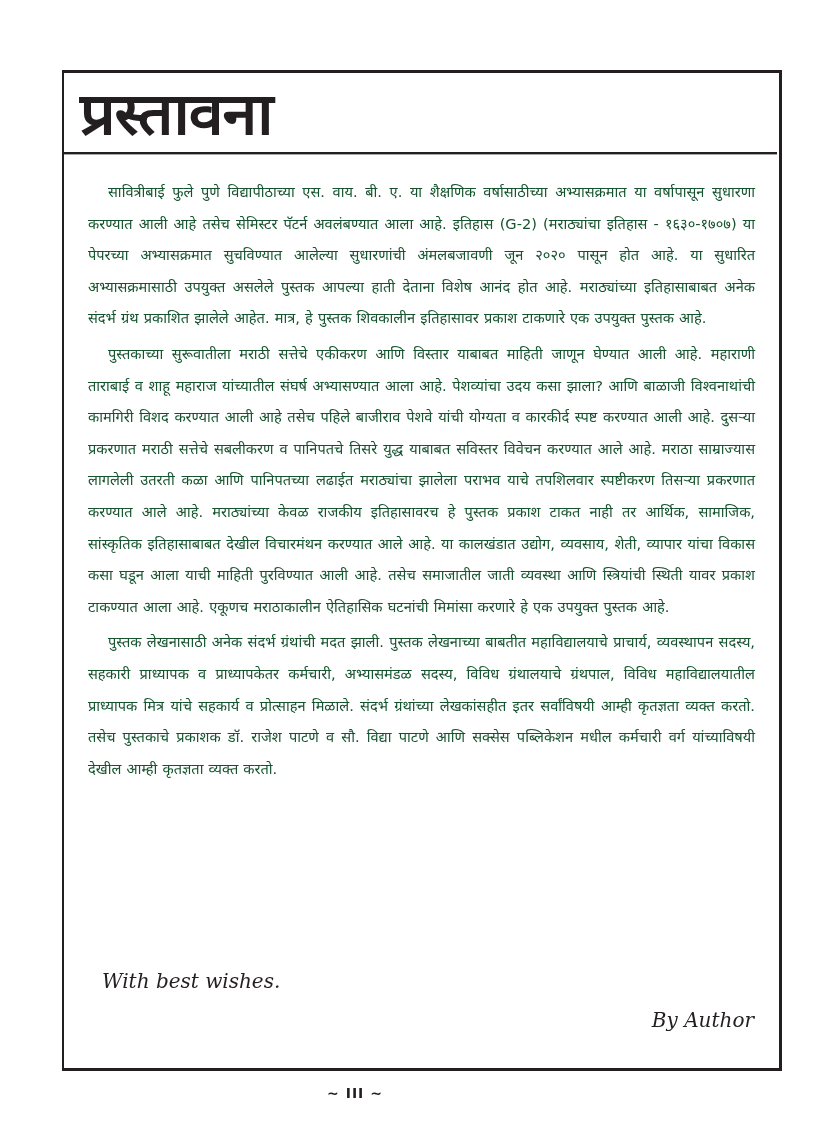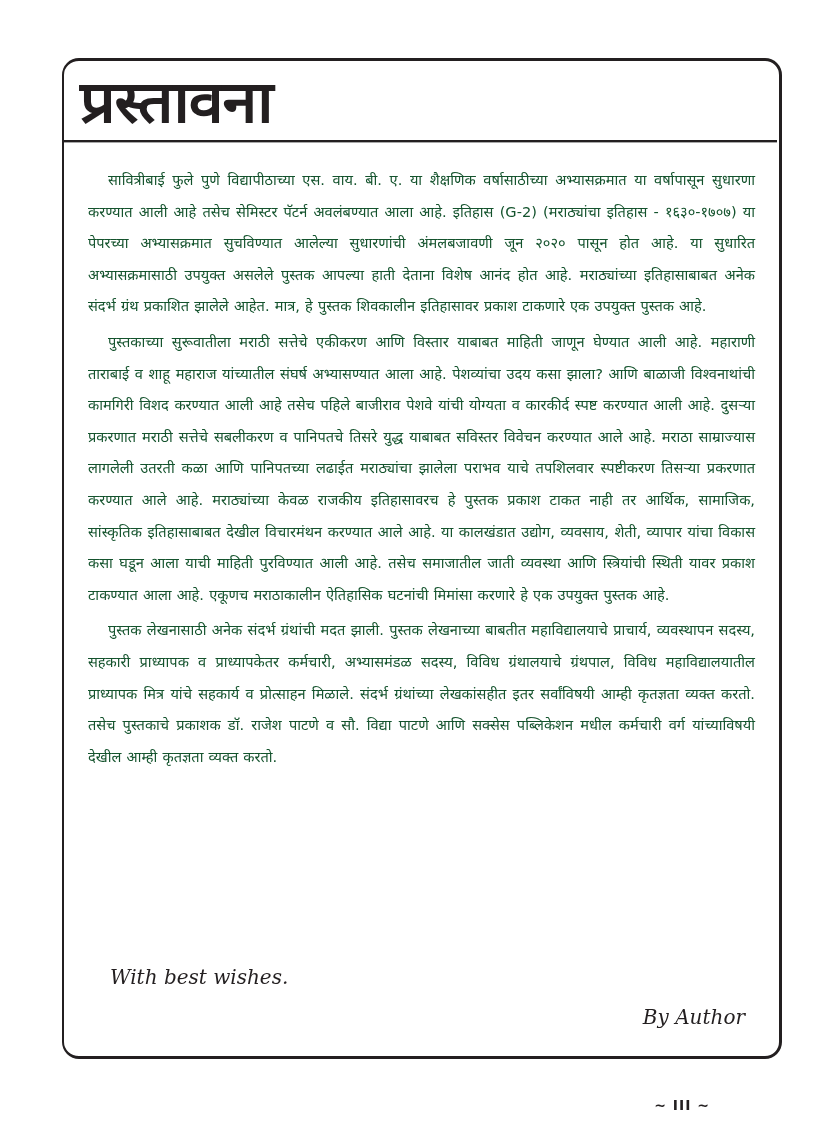--- a/index.html
+++ b/index.html
@@ -11,29 +11,28 @@
       width: 840px;
       height: 1140px;
       position: relative;
       overflow: hidden;
       font-family: "DejaVu Sans", sans-serif;
       color: #231f20;
     }
     .frame {
       position: absolute;
       left: 62px;
-      top: 58px;
+      top: 70px;
       width: 715px;
       height: 995px;
       border-top: 3px solid #231f20;
       border-left: 2px solid #231f20;
       border-right: 3px solid #231f20;
       border-bottom: 3px solid #231f20;
       box-sizing: content-box;
-      border-radius: 17px;
     }
     .title-area {
       position: absolute;
       left: 0;
       top: 0;
       width: 713px;
       height: 80px;
     }
     .page-title {
       position: absolute;
@@ -71,48 +70,47 @@
       line-height: 31.6px;
       text-align: justify;
       text-indent: 20px;
       color: #14532d;
       word-spacing: 0.5px;
     }
     .closing {
       position: absolute;
       left: 30px;
       top: 888px;
-      margin: 16px;
+      margin: 8px;
       font-family: "DejaVu Serif", serif;
       font-style: italic;
       font-size: 20px;
       color: #231f20;
     }
     .signature {
       position: absolute;
       right: 18px;
       top: 928px;
-      margin: 16px;
+      margin: 7px;
       font-family: "DejaVu Serif", serif;
       font-style: italic;
       font-size: 20px;
       color: #231f20;
     }
     .page-number {
       position: absolute;
       left: 0;
       width: 710px;
       top: 1085px;
-      text-align: right;
+      text-align: center;
       font-family: "DejaVu Sans", sans-serif;
       font-weight: bold;
       font-size: 14px;
       color: #231f20;
       letter-spacing: 1px;
-      margin-top: 12px;
     }
   </style>
 </head>
 <body>
 
 <div class="frame">
   <div class="title-area">
     <h1 class="page-title">प्रस्तावना</h1>
     <div class="title-rule"></div>
   </div>

